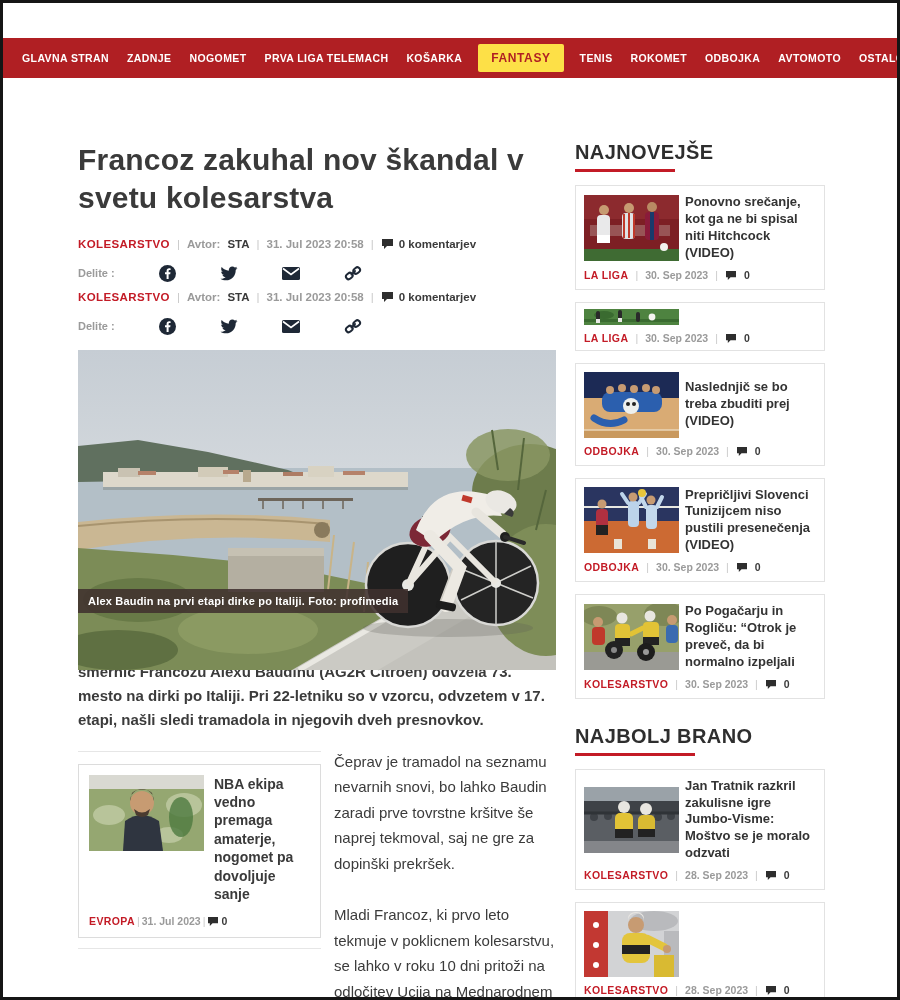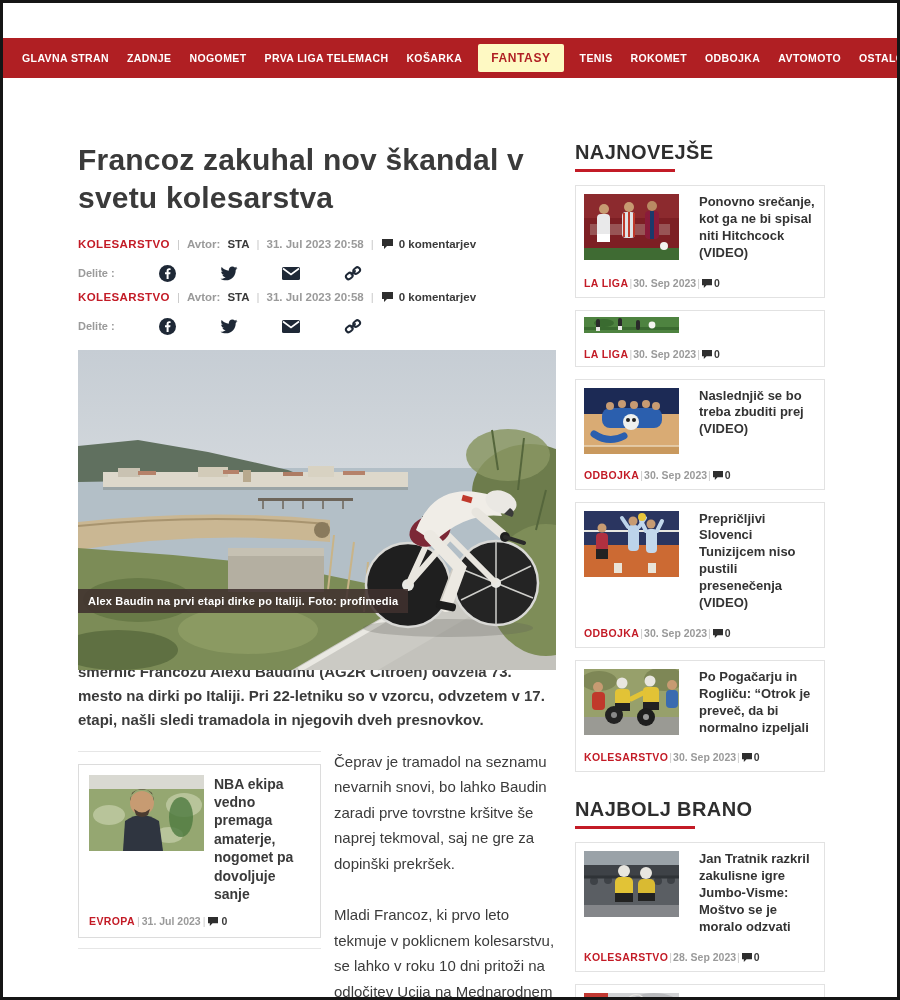--- a/index.html
+++ b/index.html
@@ -13,21 +13,21 @@
   .topgap{height:35px;}
   .nav{
     background:#b01f23;height:40px;display:flex;align-items:center;
     padding:0 10px;
   }
   .nav-item{
     color:#fff;font-size:10.5px;font-weight:bold;letter-spacing:.4px;
     padding:0 9px;white-space:nowrap;cursor:pointer;
   }
   .nav-item.active{
-    background:#fef9c3;color:#b01f23;padding:7px 13px;margin:0 7px;
+    background:#fde047;color:#b01f23;padding:7px 13px;margin:0 7px;
     border-radius:2px;font-size:12px;letter-spacing:.6px;
   }
   
   .content{display:flex;gap:19px;padding:63px 0 0 75px;}
   .article{width:478px;flex:none;}
   .sidebar{width:250px;flex:none;}
   
   .title{
     font-size:30px;font-weight:bold;color:#3a3a3a;line-height:1.28;
     margin:0 0 20px;letter-spacing:.2px;
@@ -61,25 +61,25 @@
   .inline-title{font-size:14px;font-weight:bold;color:#3a3a3a;line-height:1.32;}
   .card-meta{margin-top:11px;display:flex;align-items:center;gap:2px;font-size:10.5px;font-weight:bold;color:#9a9a9a;}
   .card-meta .pipe{color:#c9c9c9;font-weight:normal;}
   .card-meta .count{color:#3a3a3a;}
   
   .side-heading{font-size:20px;font-weight:bold;color:#2e2e2e;letter-spacing:.4px;margin:0 0 5px;}
   .heading-underline{height:3px;background:#c31b26;margin-bottom:13px;}
   .u-latest{width:100px;}
   .u-most{width:120px;}
   .side-card{border:1px solid #e2e2e2;padding:8px;margin-bottom:12px;background:#fff;cursor:pointer;}
-  .side-card .row{display:flex;gap:20px;}
+  .side-card .row{display:flex;gap:6px;align-items:center;}
   .side-thumb{width:95px;height:66px;flex:none;overflow:hidden;}
   .side-thumb.strip{height:16px;}
   .side-title{font-size:13px;font-weight:bold;color:#333;line-height:1.3;}
-  .side-meta{margin-top:15px;display:flex;align-items:center;gap:1px;font-size:10.5px;font-weight:bold;color:#9a9a9a;}
+  .side-meta{margin-top:7px;display:flex;align-items:center;gap:7px;font-size:10.5px;font-weight:bold;color:#9a9a9a;}
   .side-meta .pipe{color:#c9c9c9;font-weight:normal;}
   .side-meta .count{color:#3a3a3a;}
   .most-read{margin-top:26px;}
   .compact{padding:6px 8px;}
 </style>
 </head>
 <body>
 
 <div class="topgap"></div>
 

